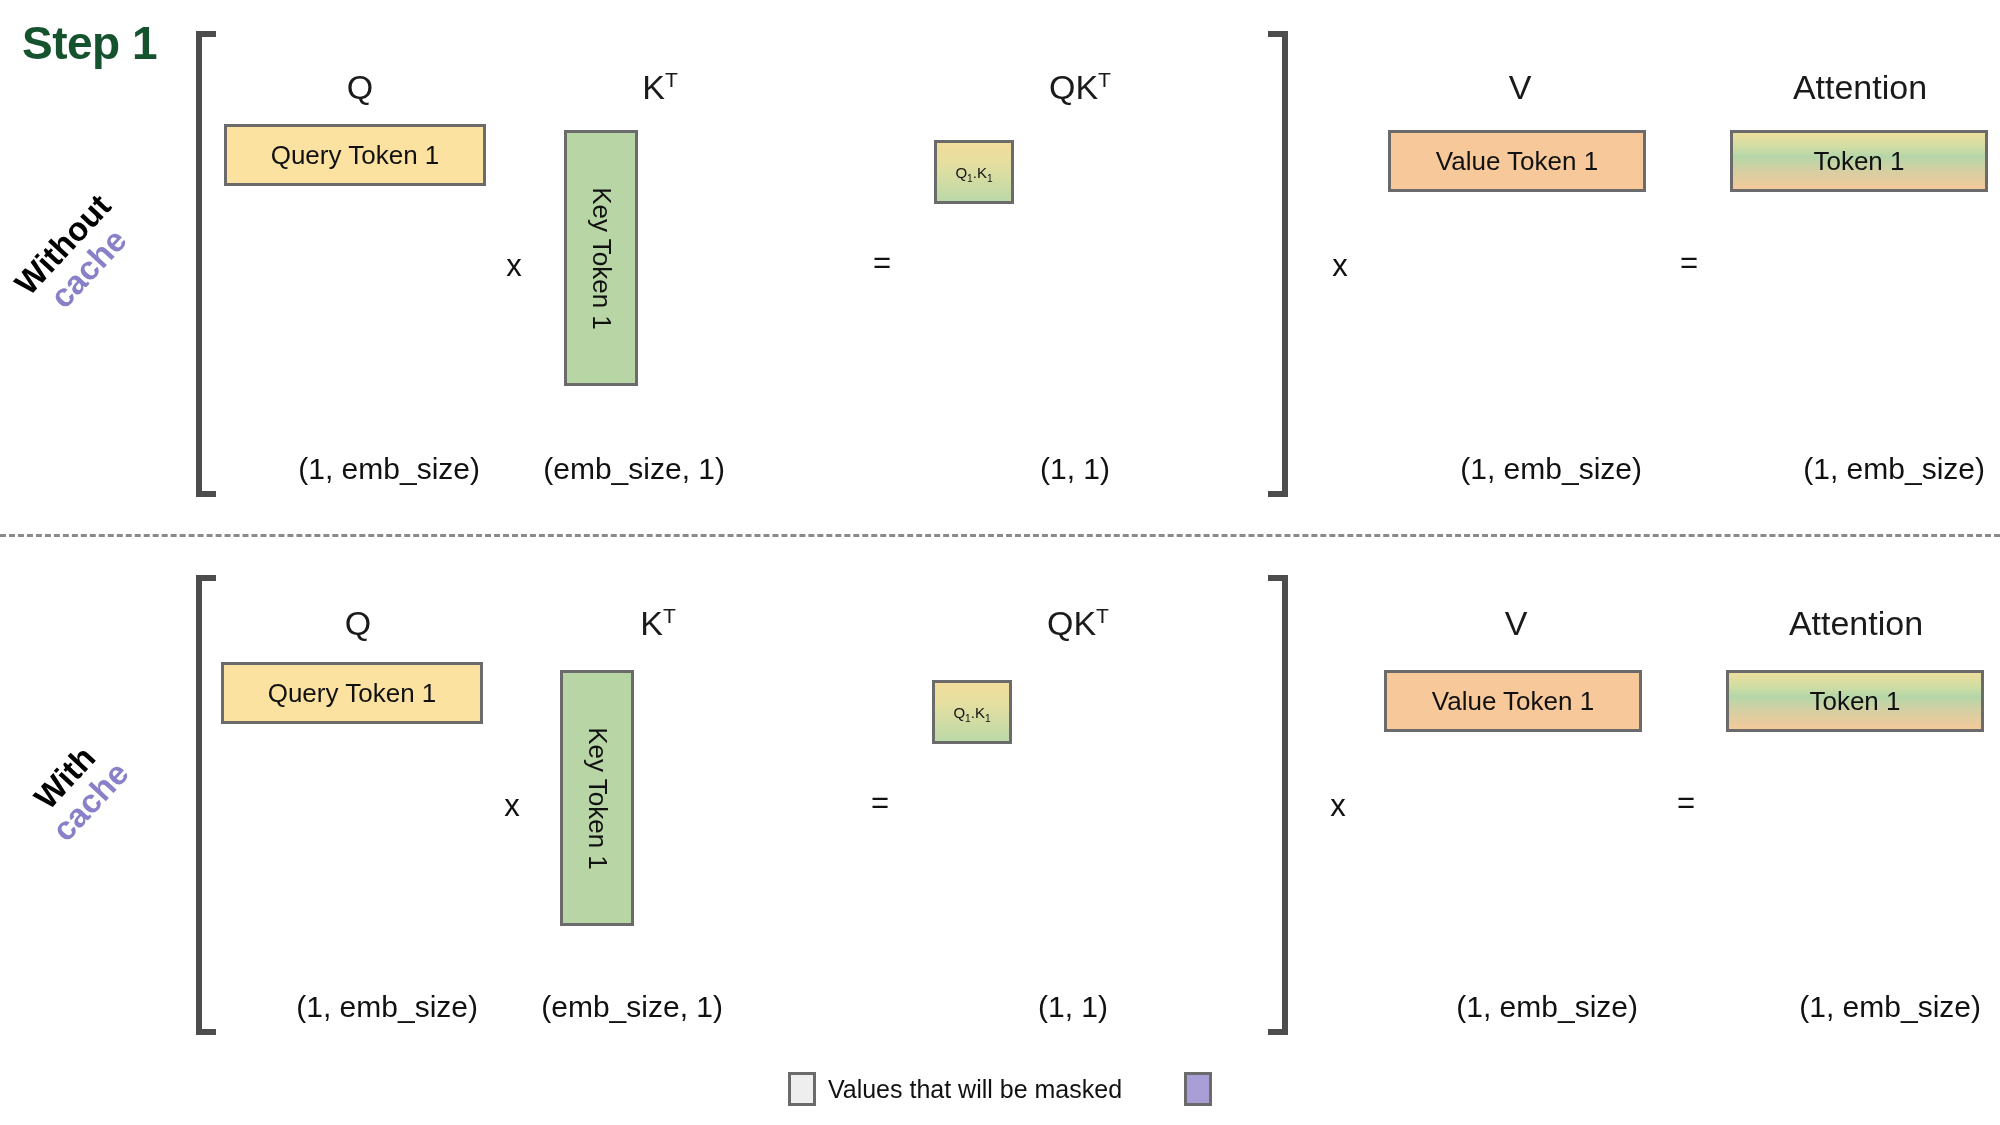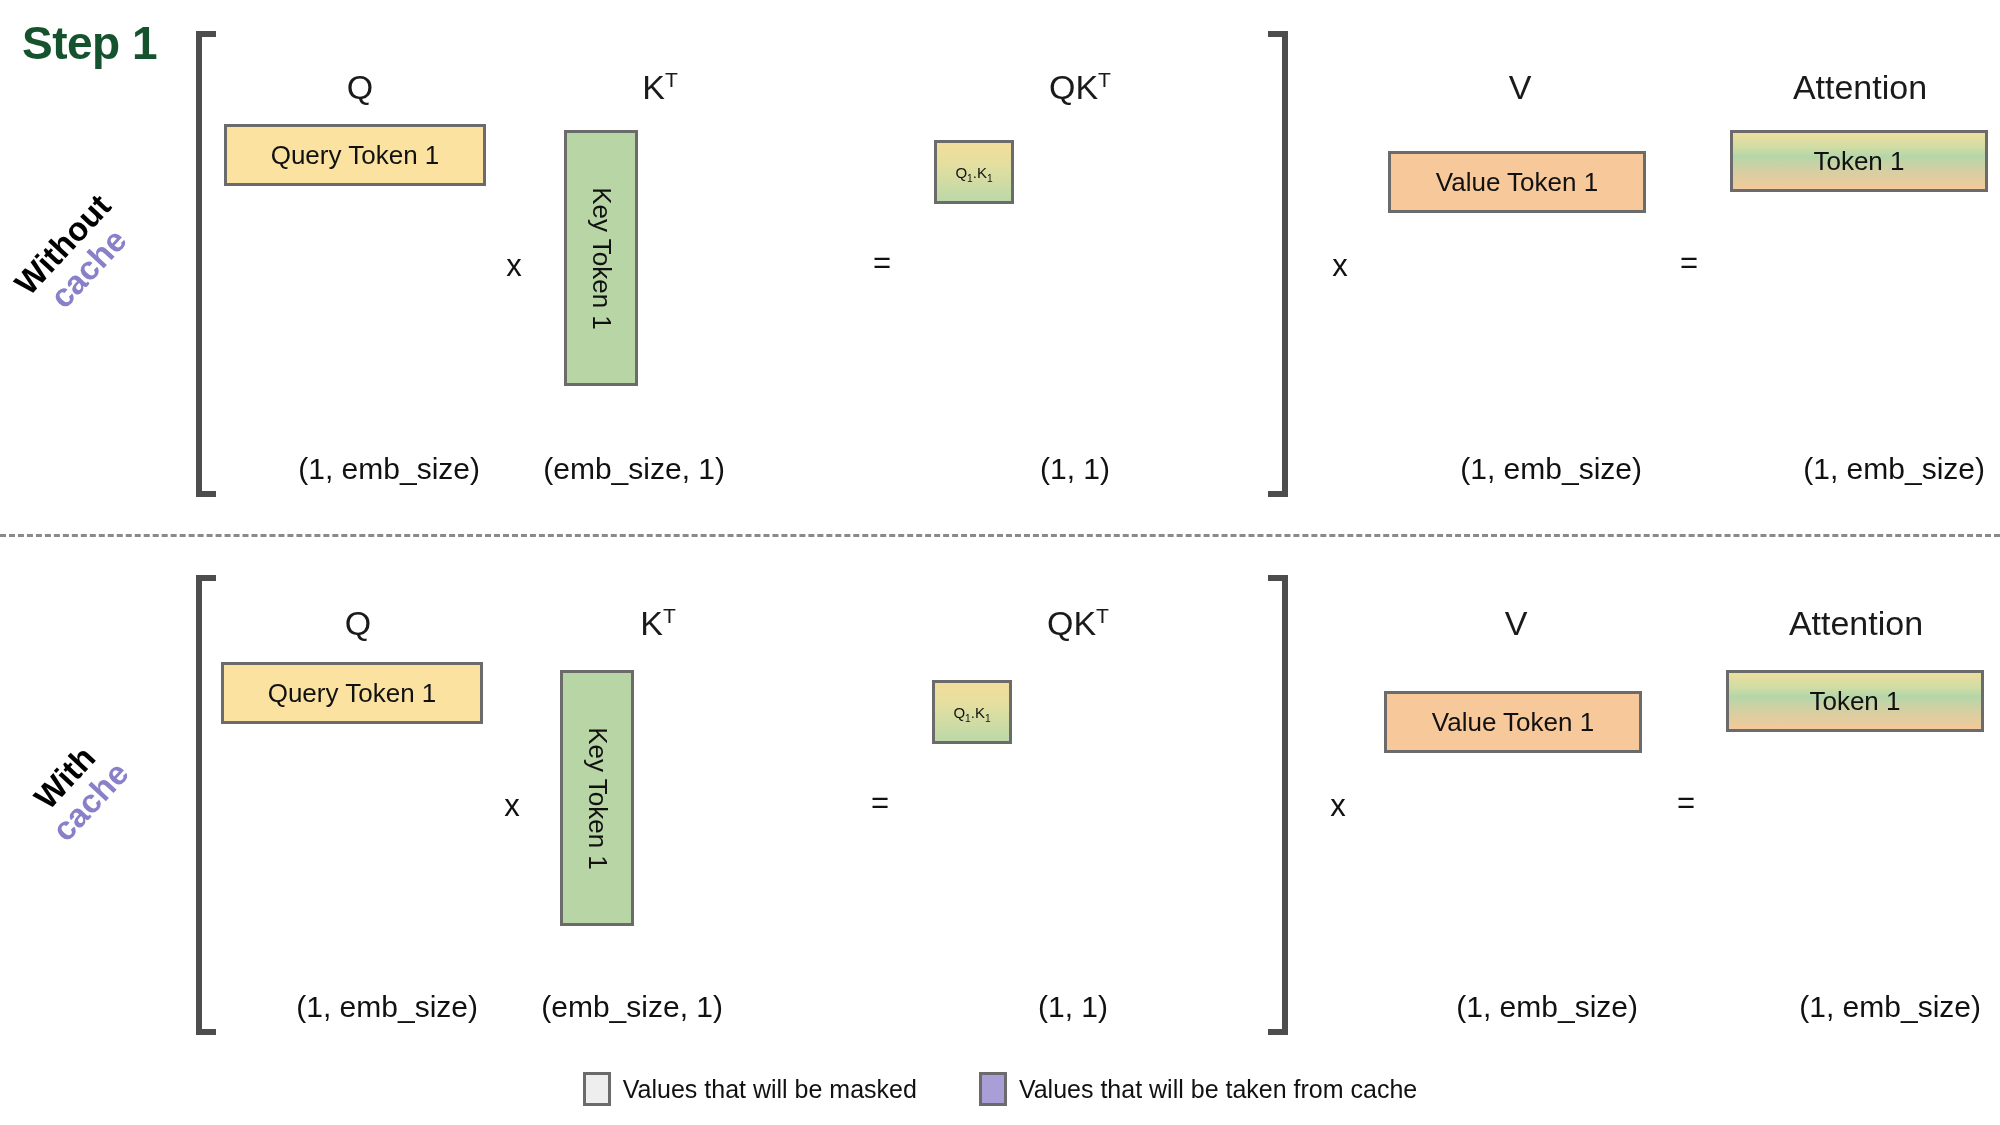--- a/index.html
+++ b/index.html
@@ -96,21 +96,21 @@
     border: 3px solid #6b6b6b;
     display: flex;
     align-items: center;
     justify-content: center;
     font-size: 26px;
     color: #111;
     text-align: center;
   }
   .cell.query { background: #fbe2a0; }
   .cell.key   { background: #b8d6a5; }
-  .cell.value { background: #f7c89a; margin-top: 21px; }
+  .cell.value { background: #f7c89a; }
   .cell.qk {
     background: linear-gradient(to bottom, #f3dd9c 0%, #e3dfa0 38%, #bcd8a8 100%);
     font-size: 15px;
   }
   .cell.attn {
     background: linear-gradient(to bottom,
                 #ecdf9e 0%, #cfdda4 26%, #b5d6a8 42%,
                 #d6cfa2 68%, #f3c99b 100%);
     font-size: 26px;
   }
@@ -284,15 +284,14 @@
 <div class="abs shape" style="left:1388px; top:990px; width:250px;">(1, emb_size)</div>
 <div class="abs shape" style="left:1731px; top:990px; width:250px;">(1, emb_size)</div>
 
 <div class="abs" id="legend">
   <div class="legend-item">
     <span class="swatch masked"></span>
     <span>Values that will be masked</span>
   </div>
   <div class="legend-item">
     <span class="swatch cached"></span>
-    <span>Values that will be taken from cache</span>
   </div>
 </div>
 
 </body></html>

